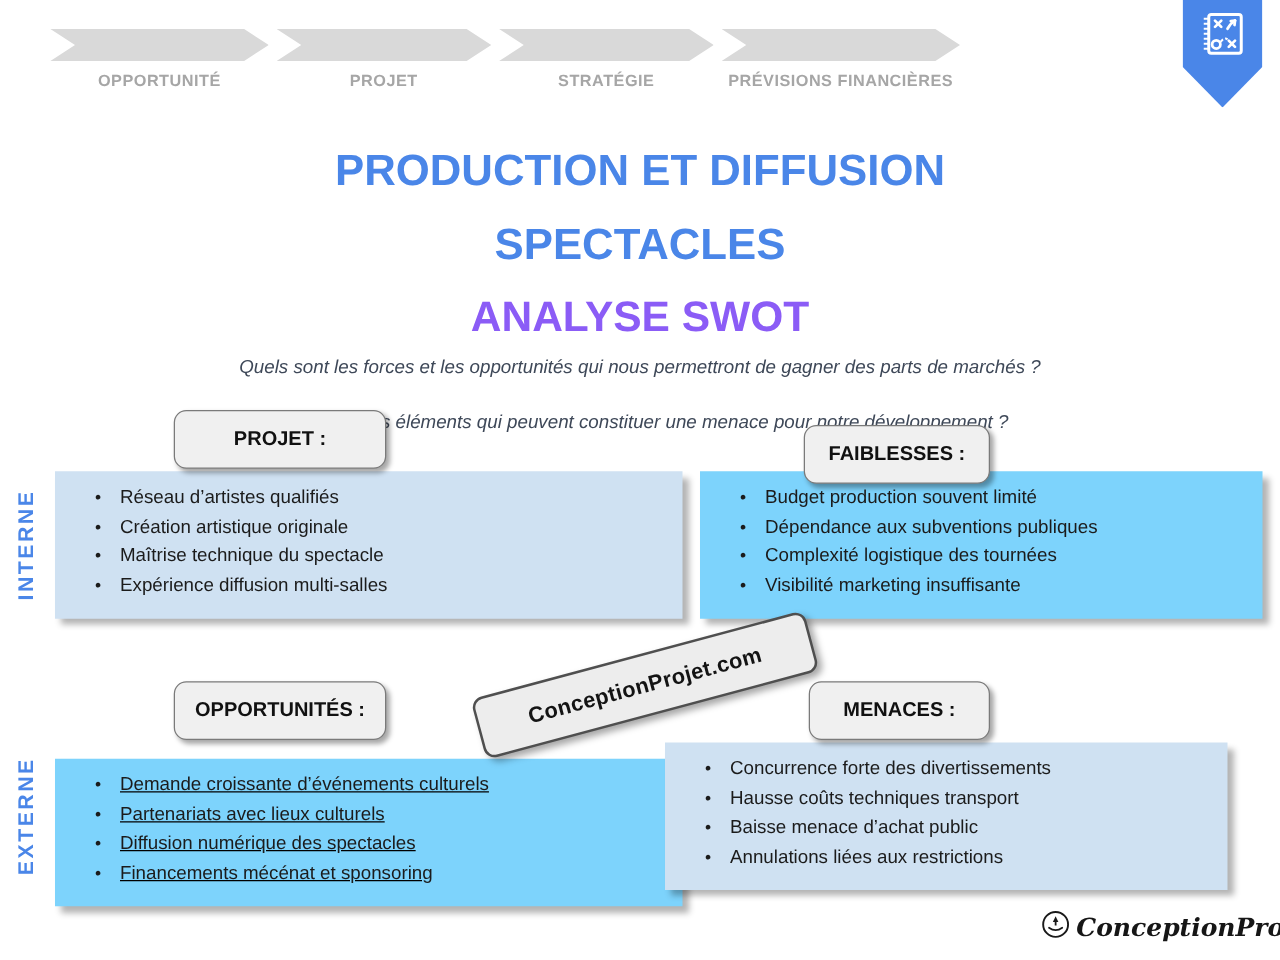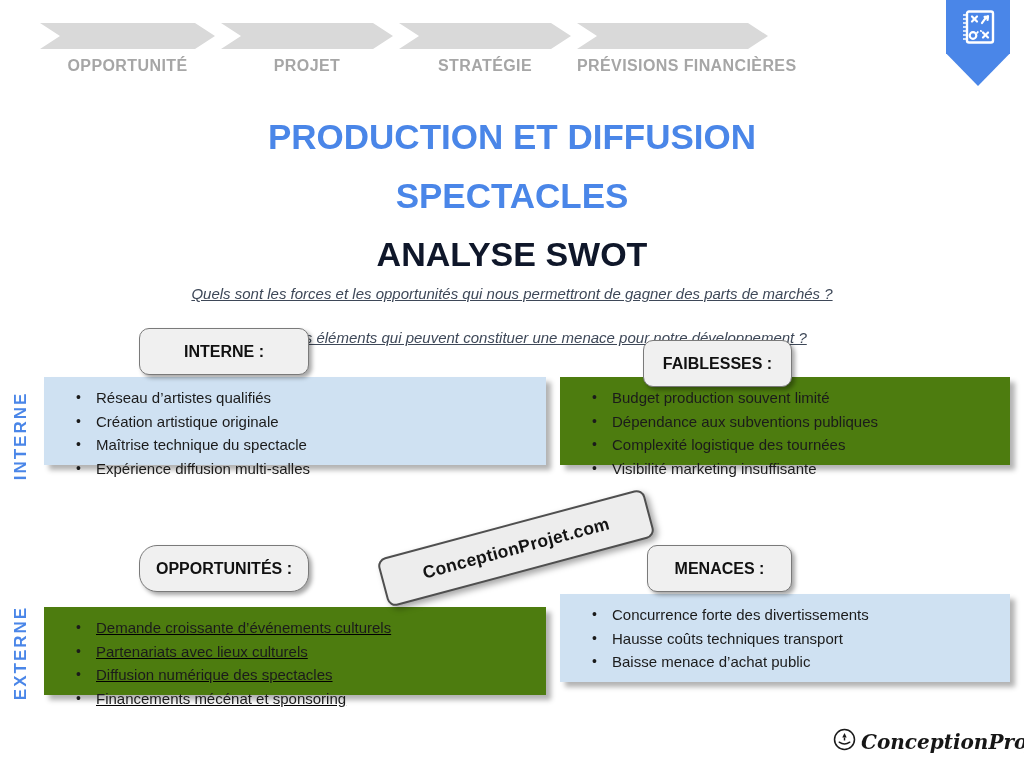--- a/index.html
+++ b/index.html
@@ -13,66 +13,66 @@
   .breadcrumb { position:absolute; left:40px; top:23px; display:flex; gap:6px; }
   .step { display:flex; flex-direction:column; }
   .s1{width:175px} .s2{width:172px} .s3{width:163px} .s4{width:172px} .s5{width:191px}
   .chev {
     height:26px; background:#d9d9d9;
     clip-path:polygon(0 0, calc(100% - 20px) 0, 100% 50%, calc(100% - 20px) 100%, 0 100%, 20px 50%);
   }
   .step.active .chev { background:#4a86e8; }
   .step-label {
     margin-top:8px; text-align:center; white-space:nowrap;
-    font-size:16px; font-weight:bold; letter-spacing:.4px; color:#a6a6a6;
+    font-size:13px; font-weight:bold; letter-spacing:.4px; color:#a6a6a6;
   }
   .step.active .step-label { color:#4a86e8; }
 
   
   .bookmark {
     position:absolute; left:946px; top:0; width:64px; height:86px;
     background:#4a86e8;
     clip-path:polygon(0 0, 100% 0, 100% 62%, 50% 100%, 0 62%);
     display:flex; justify-content:center;
   }
   .bookmark svg { margin-top:9px; }
 
   
   .titles { position:absolute; top:107px; left:0; width:1024px; text-align:center; }
   .title-line { font-size:35px; font-weight:bold; color:#4a86e8; line-height:59px; }
-  .swot-heading { font-size:34px; font-weight:bold; color:#0f172a; line-height:50px; margin-top:4px; }
+  .swot-heading { font-size:34px; font-weight:bold; color:#8b5cf6; line-height:50px; margin-top:4px; }
 
   
   .questions {
     position:absolute; top:264px; left:0; width:1024px; text-align:center;
     font-style:italic; font-size:15px; color:#3e4858;
   }
-  .question { line-height:29px;text-decoration:underline; }
+  .question { line-height:29px; }
 
   
   .pill {
     position:absolute; height:45px; background:#f0f0f0;
     border:1px solid #7a7a7a; border-radius:10px;
     box-shadow:3px 3px 4px rgba(0,0,0,.35);
     display:flex; align-items:center; justify-content:center;
     font-weight:bold; font-size:16px; color:#111; z-index:5;
   }
   #pill-forces       { left:139px; top:328px; width:168px; }
   #pill-faiblesses   { left:643px; top:328px; width:147px;margin-top:12px; }
-  #pill-opportunites { left:139px; top:545px; width:168px;border-radius:18px; }
+  #pill-opportunites { left:139px; top:545px; width:168px; }
   #pill-menaces      { left:647px; top:545px; width:143px; }
 
   
-  .qbox { position:absolute; height:88px; box-shadow:5px 5px 5px rgba(0,0,0,.30); }
+  .qbox { position:absolute; height:118px; box-shadow:5px 5px 5px rgba(0,0,0,.30); }
   .qbox.blue { background:#cfe1f2; }
-  .qbox.gray { background:#4d7c0f; }
+  .qbox.gray { background:#7dd3fc; }
   #box-forces       { left:44px;  top:377px; width:502px; }
   #box-faiblesses   { left:560px; top:377px; width:450px; }
   #box-opportunites { left:44px;  top:607px; width:502px;text-decoration:underline; }
-  #box-menaces      { left:560px; top:594px; width:450px; }
+  #box-menaces      { left:532px; top:594px; width:450px; }
   .qbox ul { list-style:none; margin:0; padding:9px 6px 0 0; }
   .qbox li {
     position:relative; padding-left:52px;
     font-size:15px; line-height:23.5px; color:#1b1b1b;
   }
   .qbox li::before { content:"•"; position:absolute; left:32px; top:0; font-size:14px; }
 
   
   .side-label {
     position:absolute; left:-39px; width:120px; height:32px;
@@ -153,21 +153,21 @@
   <div class="title-line">PRODUCTION ET DIFFUSION</div>
   <div class="title-line">SPECTACLES</div>
   <div class="swot-heading">ANALYSE SWOT</div>
 </header>
 
 <section class="questions">
   <p class="question">Quels sont les forces et les opportunités qui nous permettront de gagner des parts de marchés ?</p>
   <p class="question">Quels sont les éléments qui peuvent constituer une menace pour notre développement ?</p>
 </section>
 
-<div class="pill" id="pill-forces">INTERNE :</div>
+<div class="pill" id="pill-forces">PROJET :</div>
 <div class="pill" id="pill-faiblesses">FAIBLESSES :</div>
 <div class="pill" id="pill-opportunites">OPPORTUNITÉS :</div>
 <div class="pill" id="pill-menaces">MENACES :</div>
 
 <div class="qbox blue" id="box-forces">
   <ul>
     <li>Réseau d’artistes qualifiés</li>
     <li>Création artistique originale</li>
     <li>Maîtrise technique du spectacle</li>
     <li>Expérience diffusion multi-salles</li>
@@ -190,20 +190,21 @@
     <li>Diffusion numérique des spectacles</li>
     <li>Financements mécénat et sponsoring</li>
   </ul>
 </div>
 
 <div class="qbox blue" id="box-menaces">
   <ul>
     <li>Concurrence forte des divertissements</li>
     <li>Hausse coûts techniques transport</li>
     <li>Baisse menace d’achat public</li>
+    <li>Annulations liées aux restrictions</li>
   </ul>
 </div>
 
 <div class="side-label" id="label-interne">INTERNE</div>
 <div class="side-label" id="label-externe">EXTERNE</div>
 
 <div class="watermark">ConceptionProjet.com</div>
 
 <div class="logo">
   <span>

